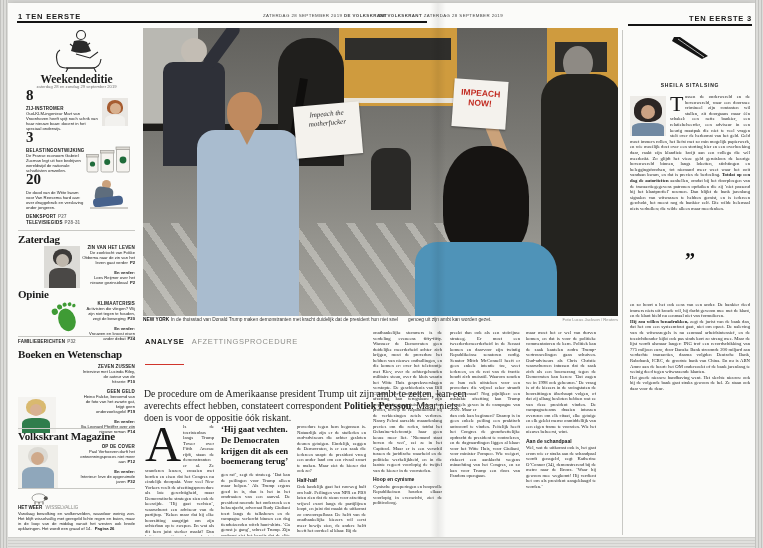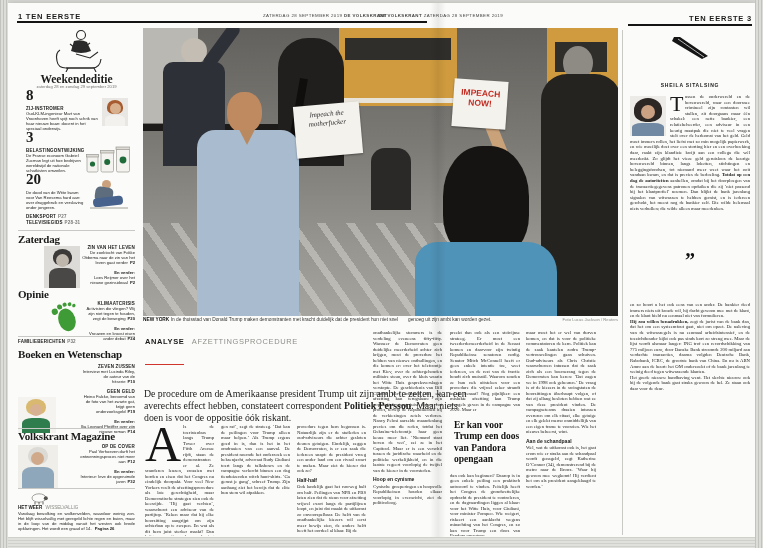--- a/index.html
+++ b/index.html
@@ -309,35 +309,35 @@
   </div>
   <div class="abs" id="intro" style="left:144px;top:388px;width:328px;">
     <span>De procedure om de Amerikaanse president Trump uit zijn ambt te zetten, kan een averechts effect hebben, constateert correspondent </span><b>Politiek Persson</b><span>. Maar niets doen is voor de oppositie óók riskant.</span>
   </div>
 
   <div class="abs col bt" style="left:145px;top:424px;width:69px;height:112px;">
     <span class="dropcap">A</span>
     <span>ls de toeristenbus langs Trump Tower over Fifth Avenue rijdt, staan de demonstranten er al. Ze scanderen leuzen, zwaaien met borden en eisen dat het Congres nu eindelijk doorpakt. Voor veel New Yorkers voelt de afzettingsprocedure als late gerechtigheid, maar Democratische strategen zien ook de keerzijde. ‘Hij gaat vechten’, waarschuwt een adviseur van de partijtop. ‘Reken maar dat hij elke hoorzitting aangrijpt om zijn achterban op te zwepen. En wat als dit hem juist sterker maakt? Dan krijgen wij de rekening gepresenteerd.’</span>
   </div>
   <div class="abs col" style="left:221px;top:424px;width:69px;height:112px;">
+    <div id="pullquote">‘Hij gaat vechten. De Democraten krijgen dit als een boemerang terug’</div>
     <div class="bt">gen raf’, zegt de strateeg. ‘Dat kan de peilingen voor Trump alleen maar helpen.’ Als Trump ergens goed in is, dan is het in het omdraaien van een aanval. De president noemde het onderzoek een heksenjacht, advocaat Rudy Giuliani toert langs de talkshows en de campagne verkocht binnen een dag tienduizenden witch hunt-shirts. ‘Ga gerust je gang’, schreef Trump. Zijn aanhang ziet het bewijs dat de elite hun stem wil afpakken.</div>
   </div>
   <div class="abs col" style="left:297px;top:424px;width:69px;height:112px;">
     <div class="bt">procedure tegen hem begonnen is. Natuurlijk zijn er de stafleden en oud-adviseurs die achter gesloten deuren getuigen. Eindelijk, zeggen de Democraten, is er een zaak die iedereen snapt: de president vroeg een ander land om een rivaal zwart te maken. Maar ziet de kiezer dat ook zo?</div>
     <div class="sh">Half-half</div>
     <div class="bt">Ook landelijk gaat het ruwweg half om half. Peilingen van NPR en PBS laten zien dat de steun voor afzetting vrijwel exact langs de partijlijnen loopt, en juist dat maakt de uitkomst zo onvoorspelbaar. De helft van de onafhankelijke kiezers wil eerst meer bewijs zien, de andere helft heeft het oordeel al klaar. Bij de</div>
   </div>
   <div class="abs col" style="left:373px;top:330px;width:69px;height:206px;">
     <div class="bt">onafhankelijke stemmers is de verdeling eveneens fifty-fifty. Wanneer de Democraten geen duidelijke meerderheid achter zich krijgen, moet de procedure het hebben van nieuwe onthullingen, en die komen er: over het telefoontje met Kiev, over de achtergehouden militaire steun, over de kluis waarin het Witte Huis gespreksverslagen verstopte. De geschiedenis van Bill Clinton leert intussen dat een afzetting kan terugslaan: zijn populariteit steeg juist tijdens het proces, terwijl de Republikeinen bij de verkiezingen zetels verloren. Nancy Pelosi aarzelde maandenlang precies om die reden, totdat het Oekraïne-telefoontje haar geen keuze meer liet. ‘Niemand staat boven de wet’, zei ze in het Capitool. Maar er is een verschil tussen de juridische waarheid en de politieke werkelijkheid, en in die laatste regeert voorlopig de twijfel van de kiezer in de voorsteden.</div>
     <div class="sh">Hoop en cynisme</div>
     <div class="bt">Cynische groeperingen en hoopvolle Republikeinen houden elkaar voorlopig in evenwicht, ziet de politicoloog.</div>
   </div>
   <div class="abs col" style="left:450px;top:330px;width:70px;height:206px;">
     <div class="bt">preekt dan ook als een stoïcijnse strateeg. Er moet een tweederdemeerderheid in de Senaat komen en daarvoor zijn twintig Republikeinse senatoren nodig. Senator Mitch McConnell heeft er geen enkele intentie toe, weet iedereen, en de rest van de fractie houdt zich muisstil. Waarom zouden ze hun nek uitsteken voor een procedure die vrijwel zeker strandt in de Senaat? Nog pijnlijker: een mislukte afzetting kan Trump vleugels geven in de campagne van 2020. Maar er</div>
-    <div id="pandora">Er kan voor Trump een doos van Pandora opengaan</div>
     <div class="bt">dan ook kan beginnen? Daarop is in geen enkele peiling een praktisch antwoord te vinden. Feitelijk heeft het Congres de grondwettelijke opdracht de president te controleren, en de dagvaardingen liggen al klaar: voor het Witte Huis, voor Giuliani, voor minister Pompeo. Wie weigert, riskeert een aanklacht wegens minachting van het Congres, en zo kan voor Trump een doos van Pandora opengaan.</div>
   </div>
   <div class="abs col" style="left:526px;top:330px;width:70px;height:206px;">
     <div class="bt">maar moet het er wel van durven komen, en dat is voor de politieke commentatoren de kern. Politiek kan de zaak kantelen zodra Trump-vertrouwelingen gaan schuiven. Oud-adviseurs als Chris Christie waarschuwen intussen dat de zaak zich als een boemerang tegen de Democraten kan keren: ‘Dat zagen we in 1998 ook gebeuren.’ De vraag is of de kiezers in de swingstaten de hoorzittingen überhaupt volgen, of dat zij allang besloten hebben wat ze van deze president vinden. De campagneteams draaien intussen overuren om elk citaat, elke getuige en elk gelekt memo onmiddellijk van een eigen frame te voorzien. Wie het nieuws beheerst, wint.</div>
     <div class="sh">Aan de schandpaal</div>
     <div class="bt">Wel, wat de uitkomst ook is, het gaat erom wie er straks aan de schandpaal wordt genageld, zegt Katherine O’Connor (34), demonstrerend bij de metro naar de Bronx. ‘Waar hij gewoon mee wegkomt! Hij verdient het om als president aangeklaagd te worden.’</div>
   </div>
 
   <div class="abs" id="vrule"></div>
   <div class="abs" style="left:668px;top:36px;">

